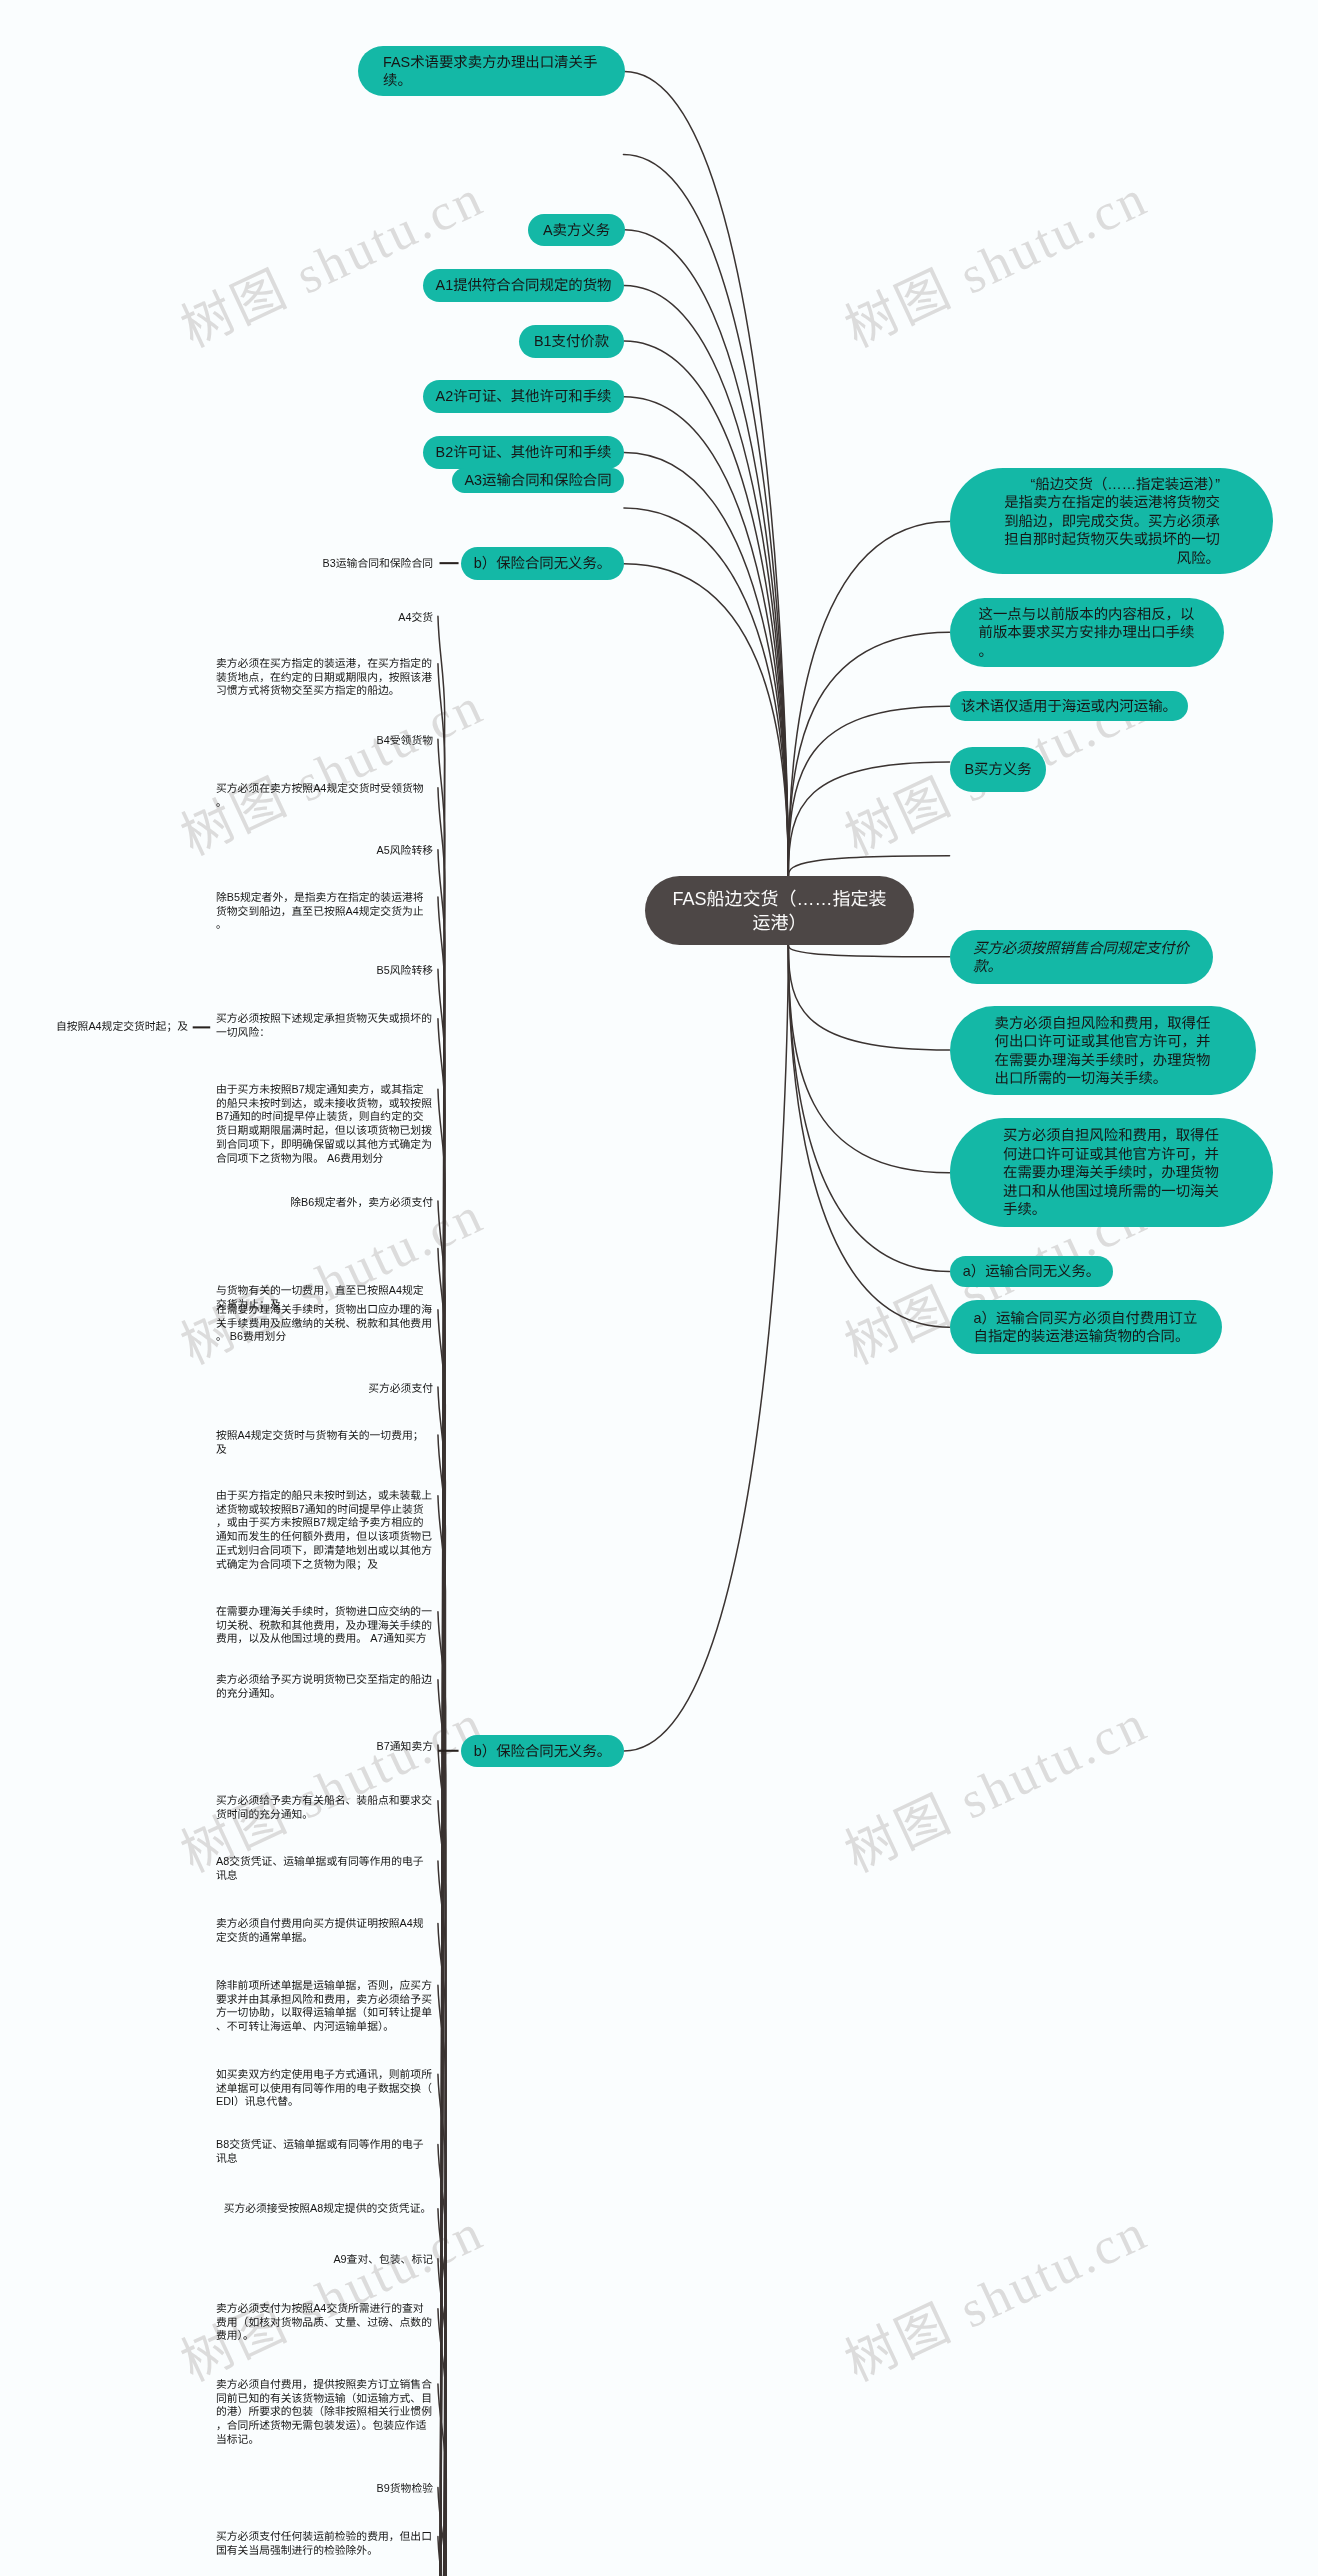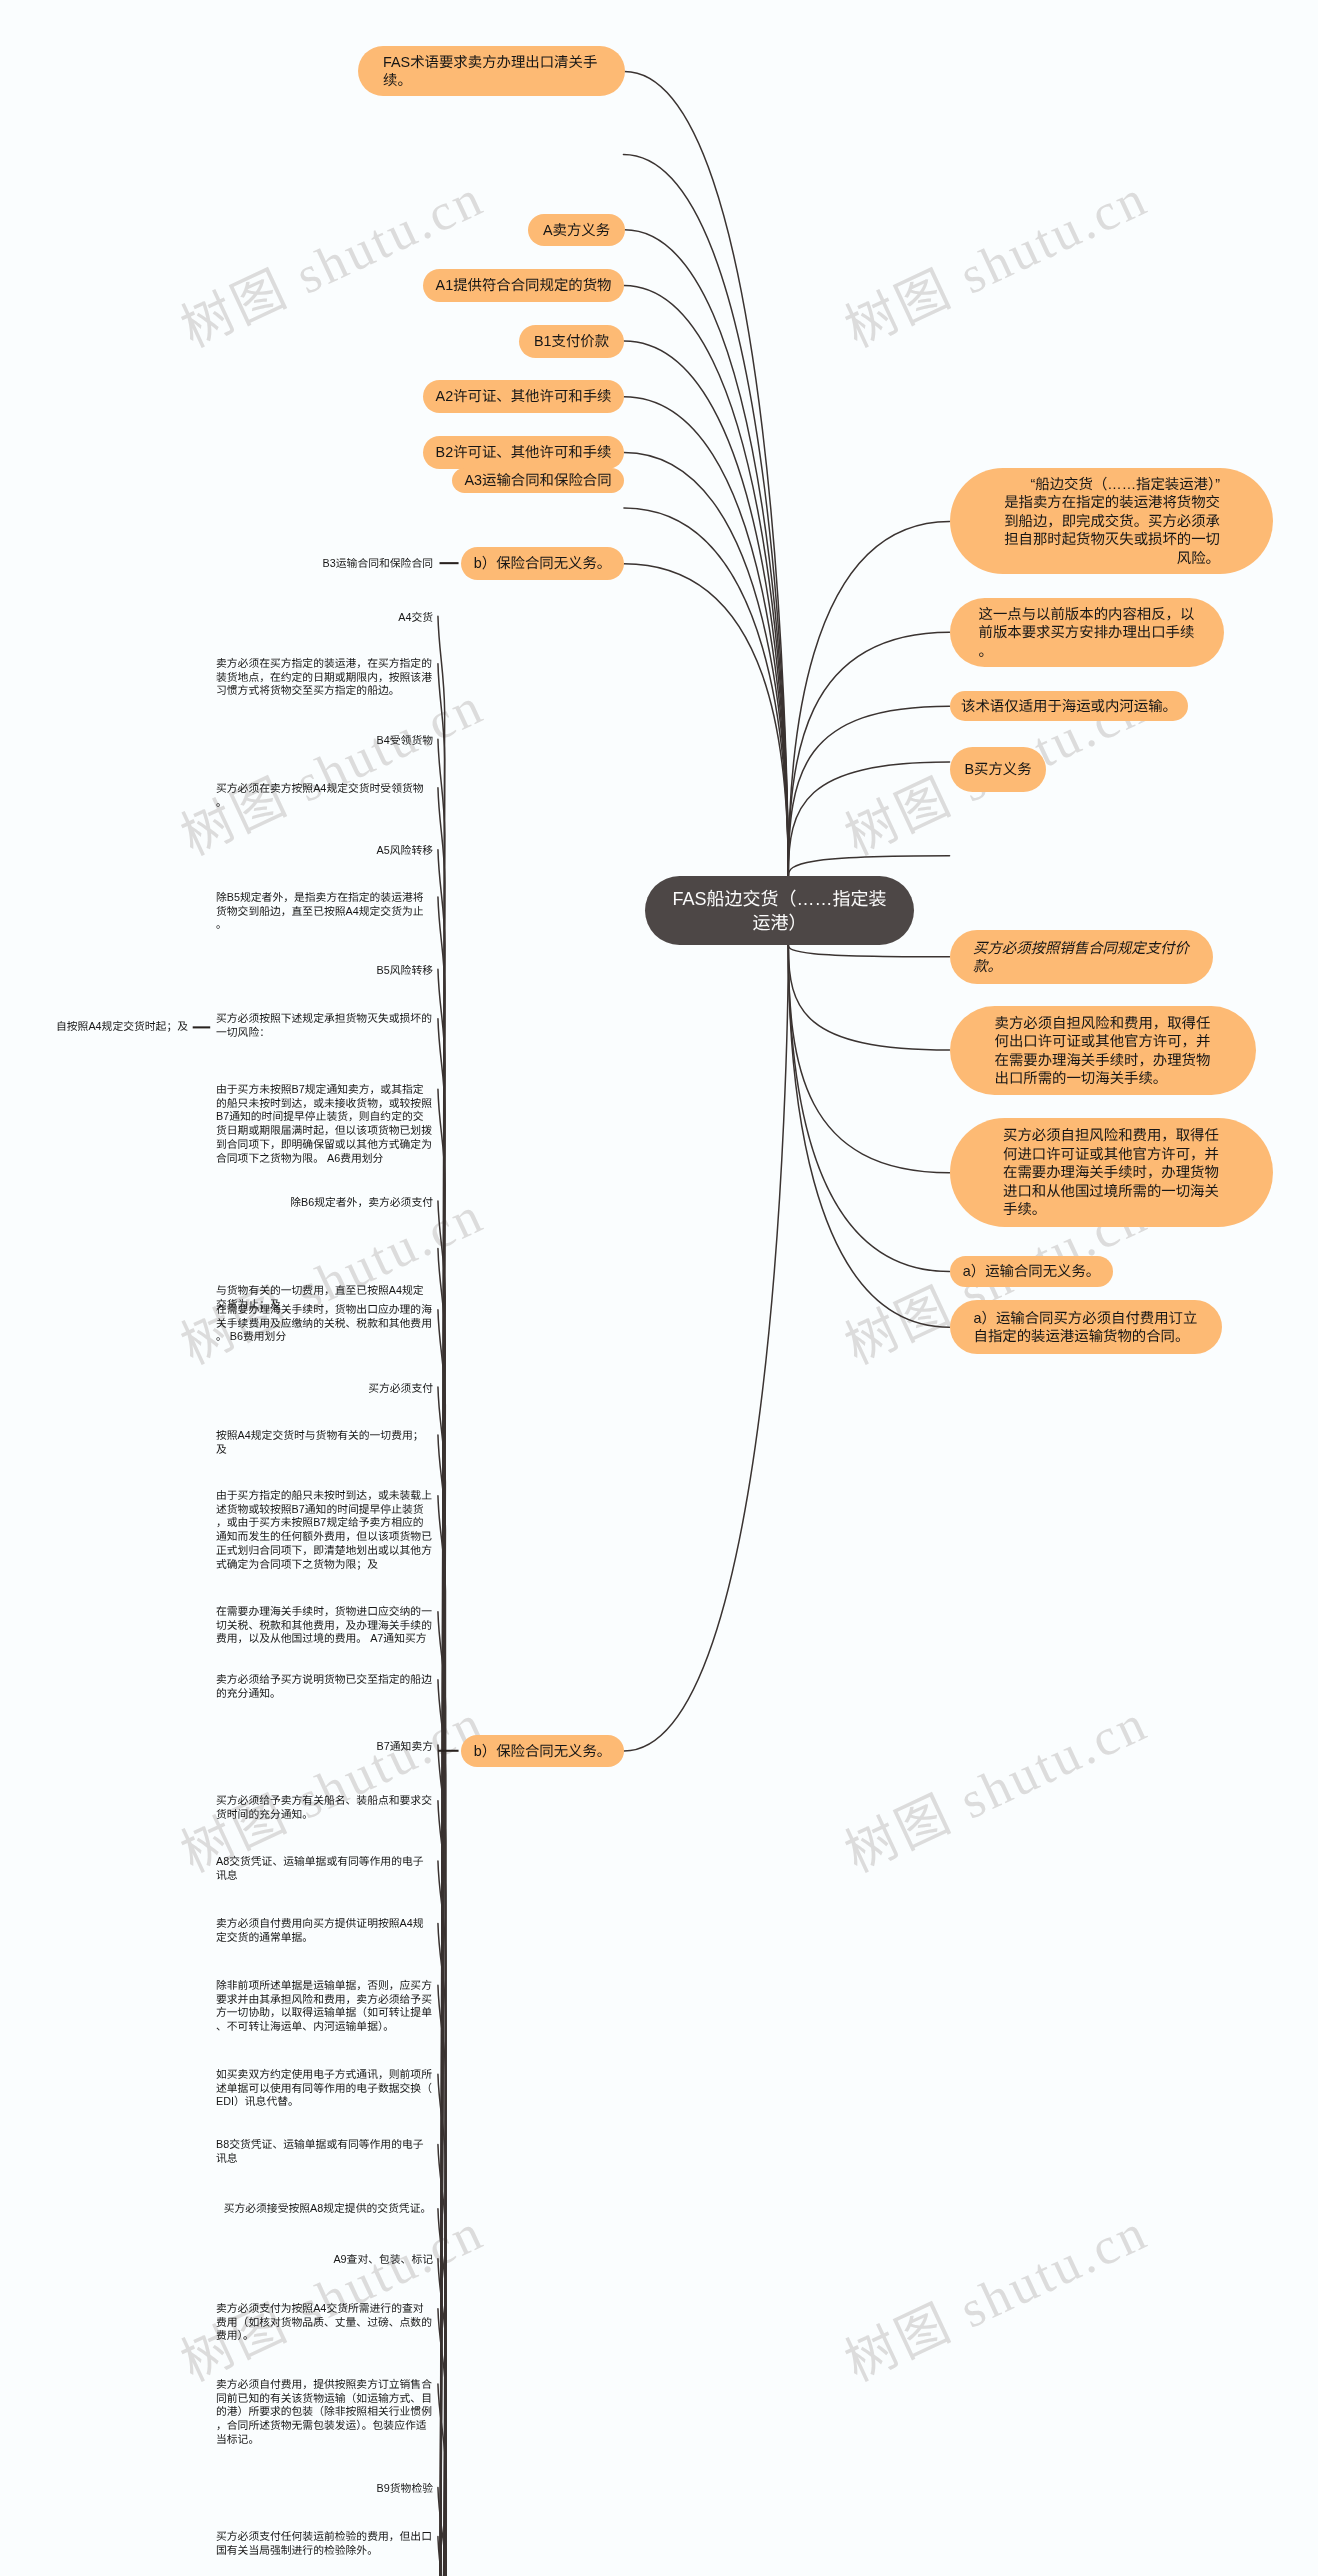--- a/index.html
+++ b/index.html
@@ -3,21 +3,21 @@
 <meta charset="utf-8">
 <title>FAS船边交货（……指定装运港）</title>
 <style>
 html,body{margin:0;padding:0;}
 body{width:1319px;height:2959px;position:relative;overflow:hidden;background:#fafdfe;
  font-family:"Liberation Sans","DejaVu Sans",sans-serif;color:#161616;}
 #stage{position:absolute;left:0;top:0;width:1319px;height:2959px;overflow:hidden;}
 svg#links{position:absolute;left:0;top:0;width:1319px;height:2959px;}
 svg#links path{fill:none;stroke:#3a3331;stroke-width:2.9;stroke-linecap:round;}
 svg#links line{stroke:#28221f;stroke-width:4;stroke-linecap:butt;}
-.node{position:absolute;box-sizing:border-box;background:#fdba74;border-radius:515px;
+.node{position:absolute;box-sizing:border-box;background:#14b8a6;border-radius:515px;
  display:flex;align-items:center;justify-content:center;}
 .node > span{display:block;font-size:14.4px;line-height:18.5px;color:#161616;text-align:left;line-break:anywhere;white-space:pre-wrap;}
 .nw > span{white-space:nowrap;}
 .root{position:absolute;box-sizing:border-box;background:#4d4746;border-radius:515px;
  display:flex;align-items:center;justify-content:center;}
 .root > span{display:block;font-size:18px;line-height:24px;color:#fbfbfb;text-align:center;line-break:anywhere;}
 .lab{position:absolute;font-size:10.8px;line-height:14.4px;color:#161616;text-align:right;white-space:nowrap;}
 .para{position:absolute;font-size:10.8px;line-height:13.7px;color:#161616;text-align:left;line-break:anywhere;}
 .para.indent{text-indent:7.7px;}
 .wm{position:absolute;font-family:"Liberation Serif","DejaVu Serif",serif;font-size:52px;

